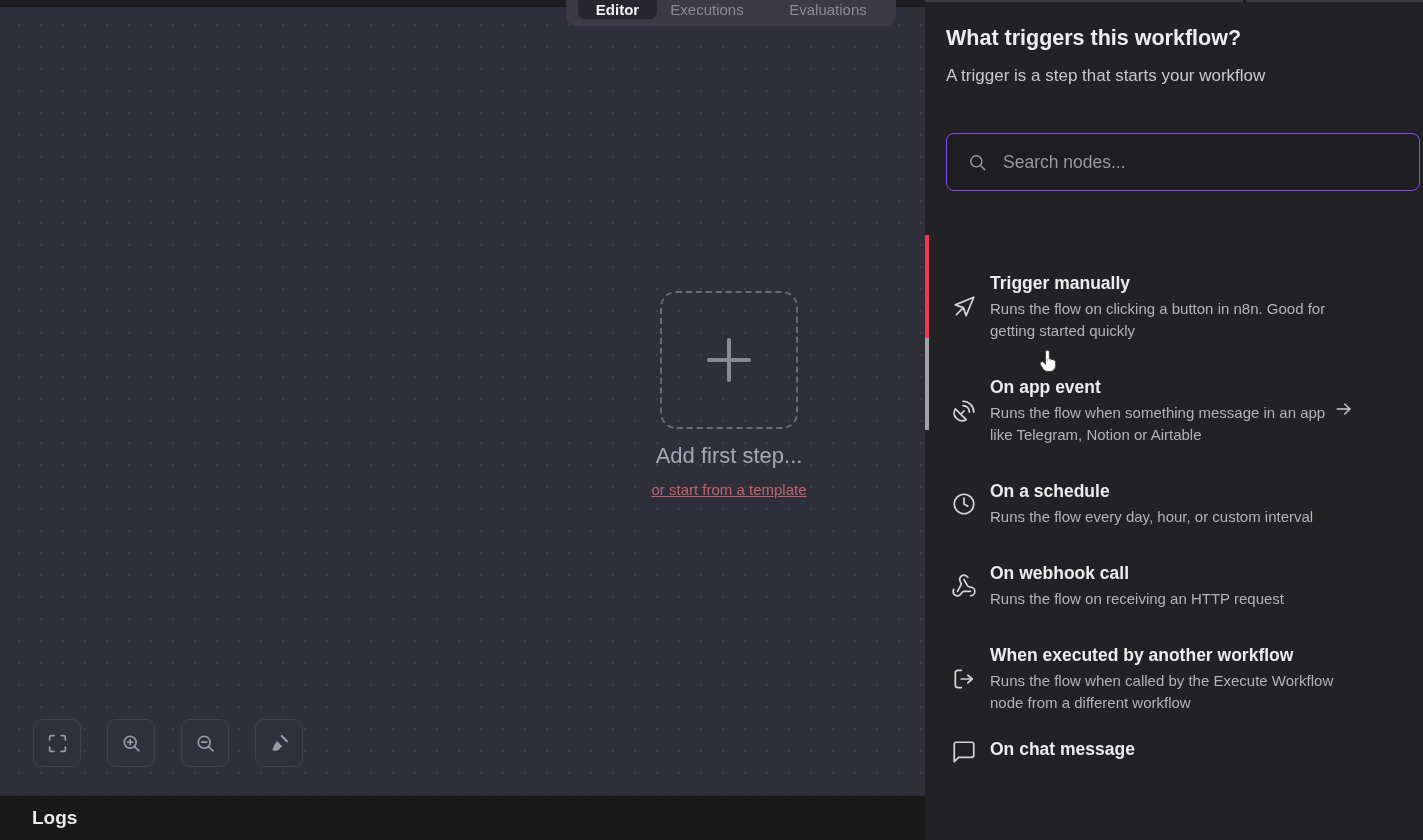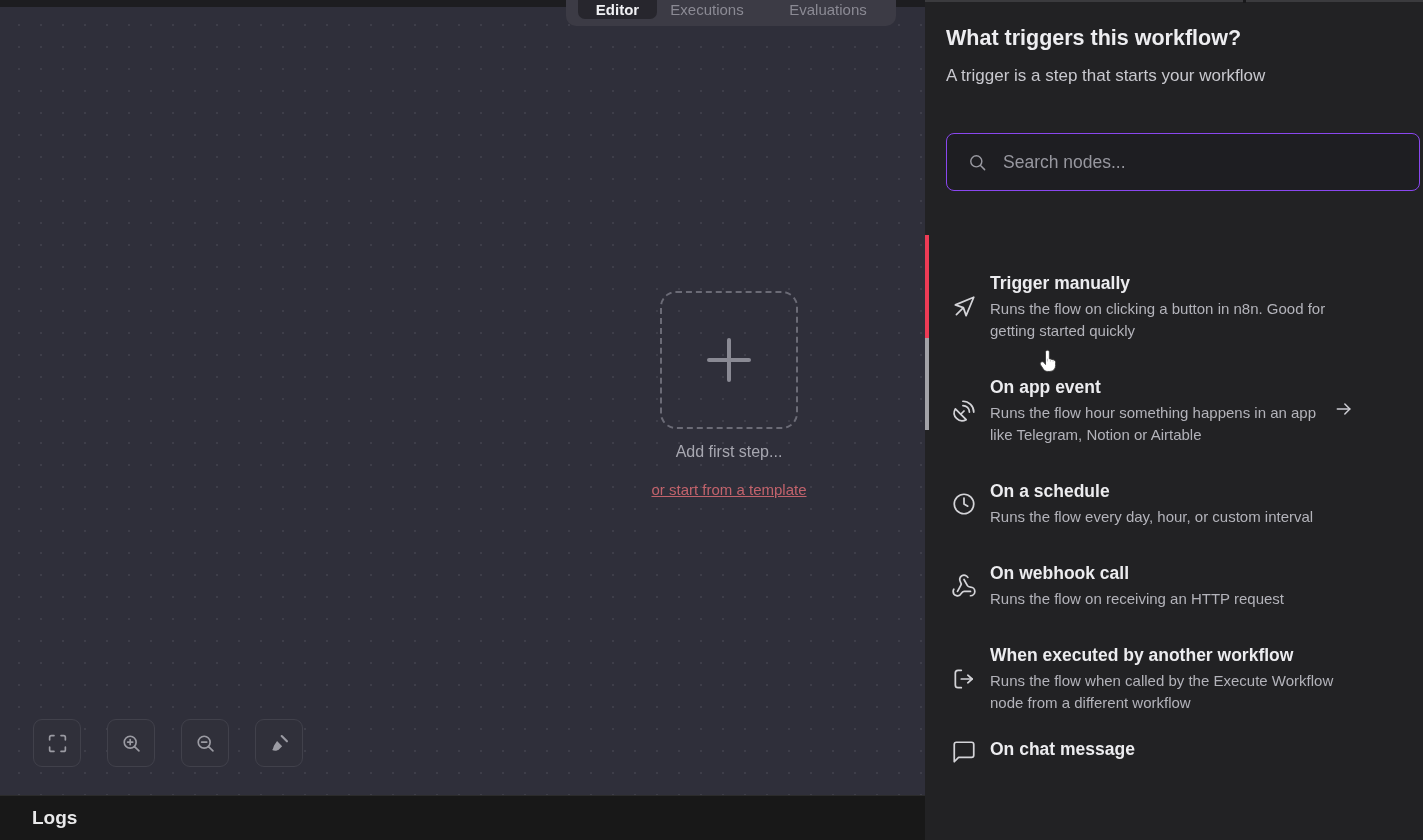--- a/index.html
+++ b/index.html
@@ -21,21 +21,21 @@
     font-size:15px; font-weight:600; text-align:center; line-height:19px; }
   .tab-inactive { position:absolute; top:0; transform:translateX(-50%);
     color:#8b8a94; font-size:15px; font-weight:500; line-height:19px; }
   .tab-exec { left:141px; } .tab-eval { left:262px; }
 
   
   .add-box { position:absolute; left:660px; top:291px; width:138px; height:138px;
     border:2px dashed #6b6b76; border-radius:16px;
     display:flex; align-items:center; justify-content:center; cursor:pointer; }
   .add-label { position:absolute; left:729px; top:443px; transform:translateX(-50%);
-    color:#a7a7b0; font-size:16px; white-space:nowrap; }
+    color:#a7a7b0; font-size:22px; white-space:nowrap; }
   .template-link { position:absolute; left:729px; top:481px; transform:translateX(-50%);
     color:#c2636c; font-size:15px; text-decoration:underline; white-space:nowrap; cursor:pointer; }
 
   
   .controls { position:absolute; left:33px; top:719px; display:flex; gap:26px; }
   .ctl-btn { width:48px; height:48px; border:1px solid #41414b; border-radius:9px;
     background:#30303a; display:flex; align-items:center; justify-content:center; cursor:pointer; }
   .ctl-btn svg { stroke:#9b9ba3; }
 
   
@@ -170,21 +170,21 @@
       <span class="item-icon">
         <svg width="26" height="26" viewBox="0 0 24 24">
           <path d="M4 10a7.31 7.31 0 0 0 10 10Z"></path>
             <path d="m9 15 3-3"></path>
           <path d="M17 13a6 6 0 0 0-6-6"></path>
             <path d="M21 13A10 10 0 0 0 11 3"></path>
         </svg>
       </span>
       <div class="item-text">
         <div class="item-title">On app event</div>
-        <div class="item-desc">Runs the flow hour something happens in an app like Telegram, Notion or Airtable</div>
+        <div class="item-desc">Runs the flow when something message in an app like Telegram, Notion or Airtable</div>
       </div>
       <span class="submenu-arrow">
         <svg width="20" height="20" viewBox="0 0 24 24">
             <line x1="4" y1="12" x2="19" y2="12"></line>
             <polyline points="13 6 19 12 13 18"></polyline>
           </svg>
       </span>
     </div>
 
     <div class="item h82">

